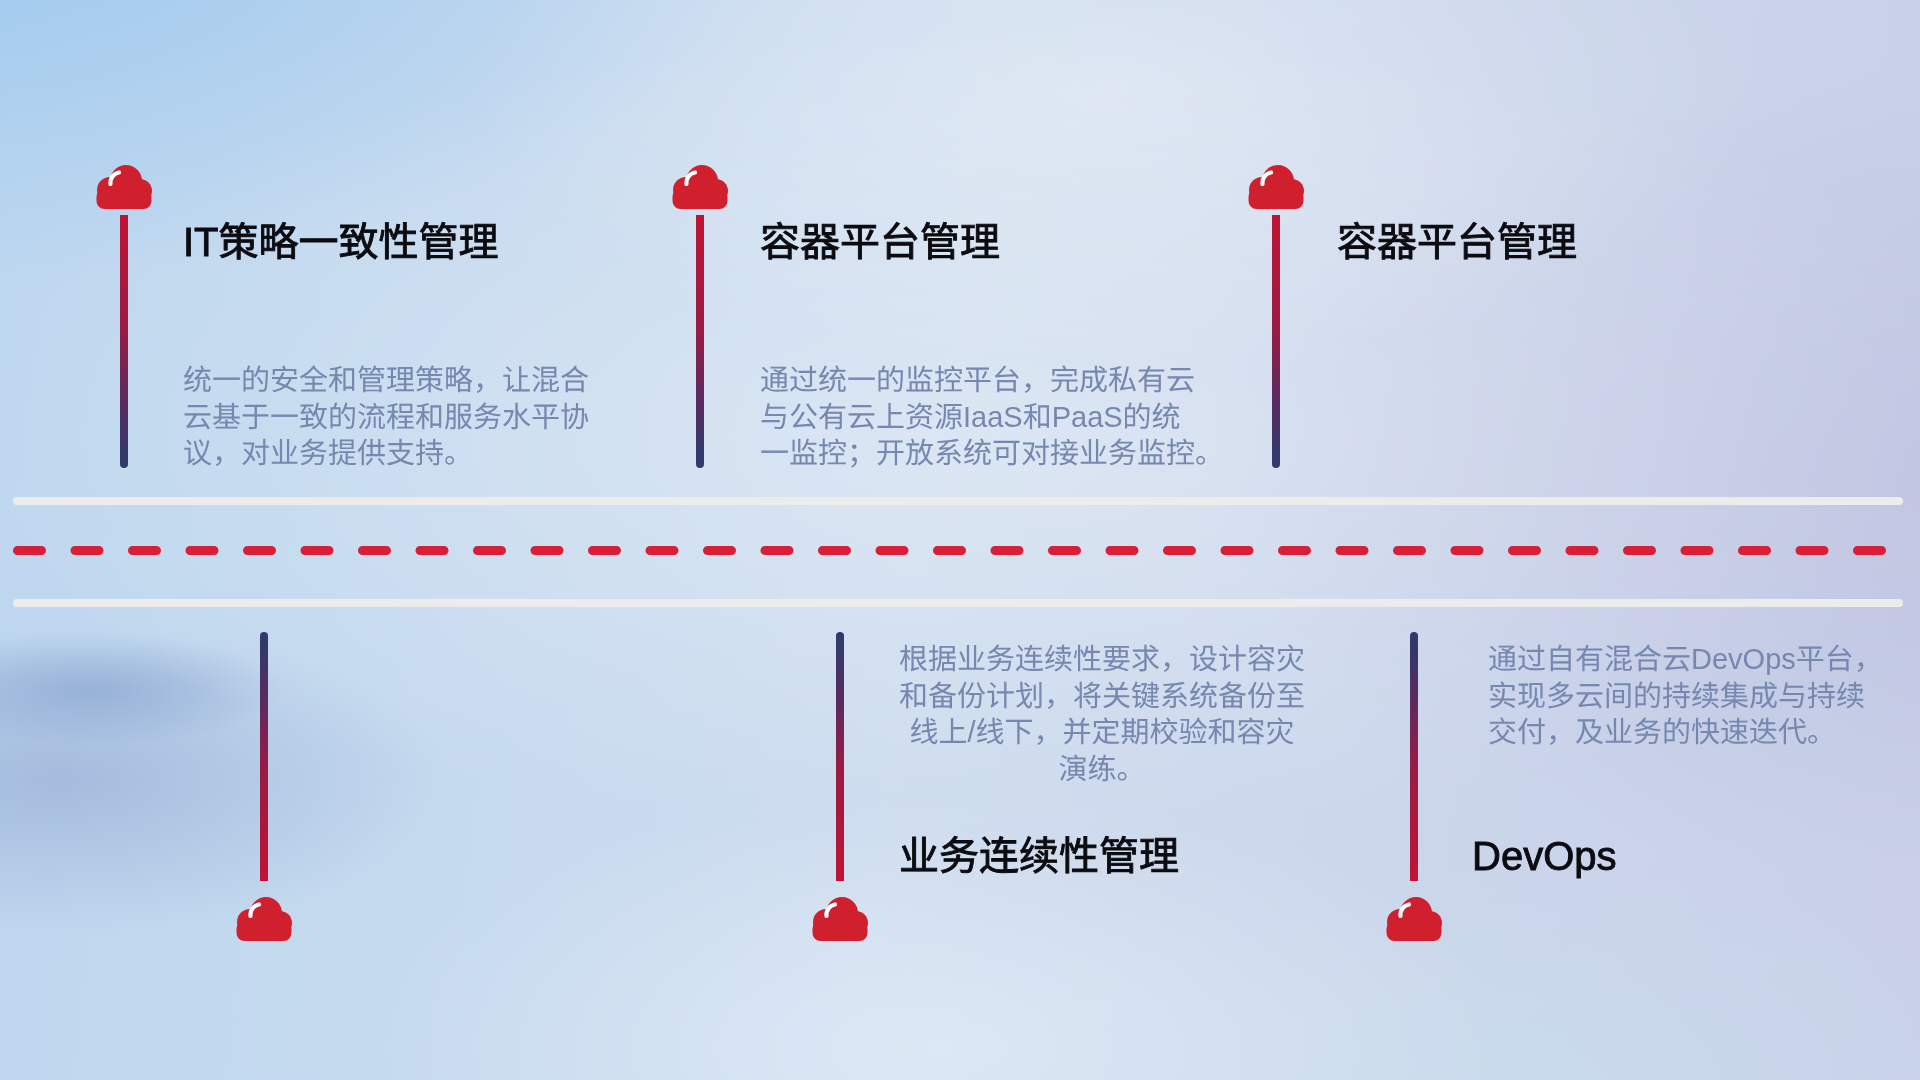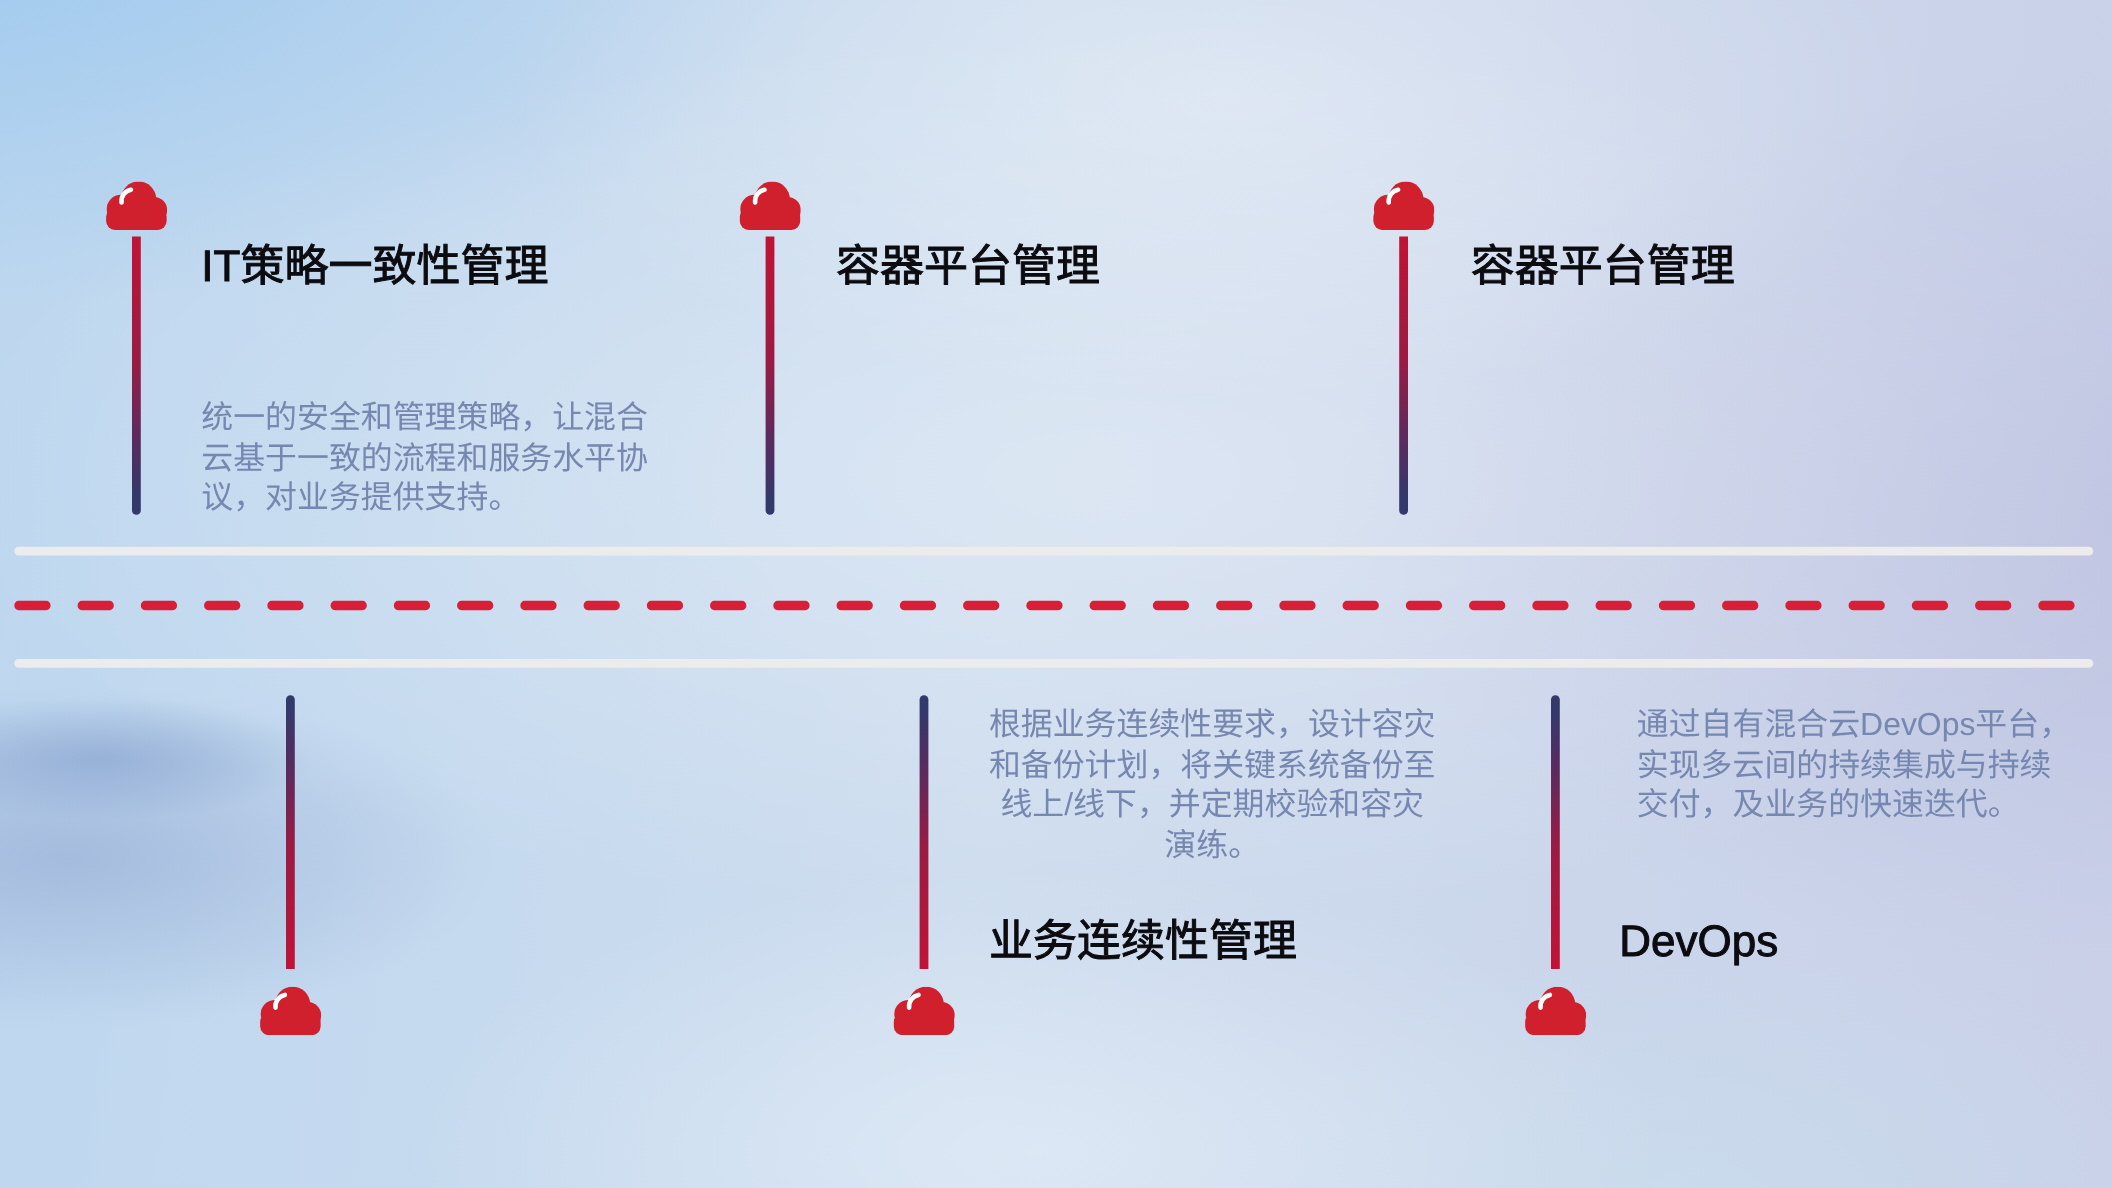--- a/index.html
+++ b/index.html
@@ -99,20 +99,23 @@
       <g fill="#D0202E">
         <circle cx="30" cy="16" r="16"></circle>
         <circle cx="14" cy="25" r="13"></circle>
         <circle cx="44" cy="26" r="12"></circle>
         <rect x="0.5" y="24" width="55" height="20" rx="8"></rect>
       </g>
       <path d="M14.5 19 A 10.5 10.5 0 0 1 23 7.5" fill="none" stroke="#FFFFFF" stroke-width="4.2" stroke-linecap="round"></path>
     </svg>
     <div class="stem down s2"></div>
     <div class="title t2">容器平台管理</div>
+    <div class="desc d2">通过统一的监控平台，完成私有云
+与公有云上资源IaaS和PaaS的统
+一监控；开放系统可对接业务监控。</div>
   </div>
 
   <div class="item">
     <svg class="cloud c3" viewBox="0 0 56 44">
       <g fill="#D0202E">
         <circle cx="30" cy="16" r="16"></circle>
         <circle cx="14" cy="25" r="13"></circle>
         <circle cx="44" cy="26" r="12"></circle>
         <rect x="0.5" y="24" width="55" height="20" rx="8"></rect>
       </g>

